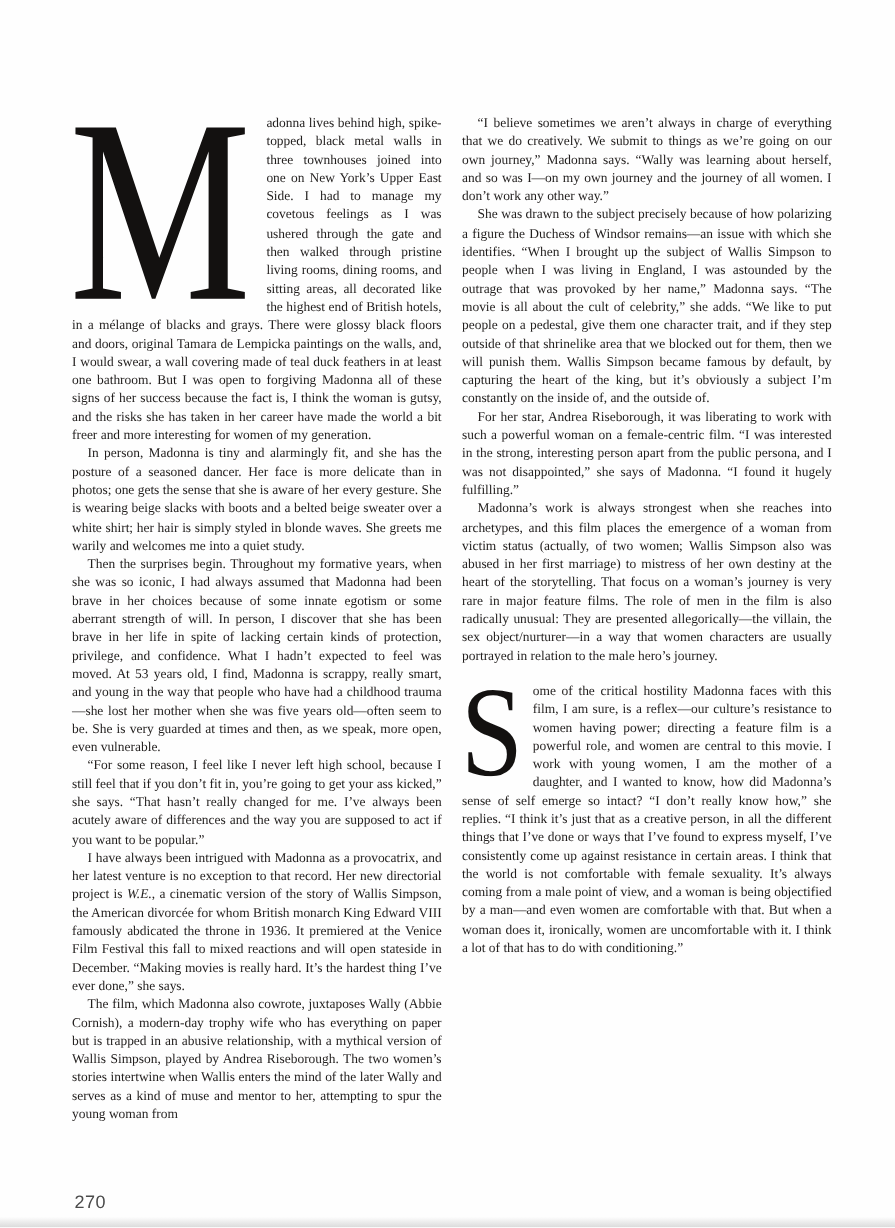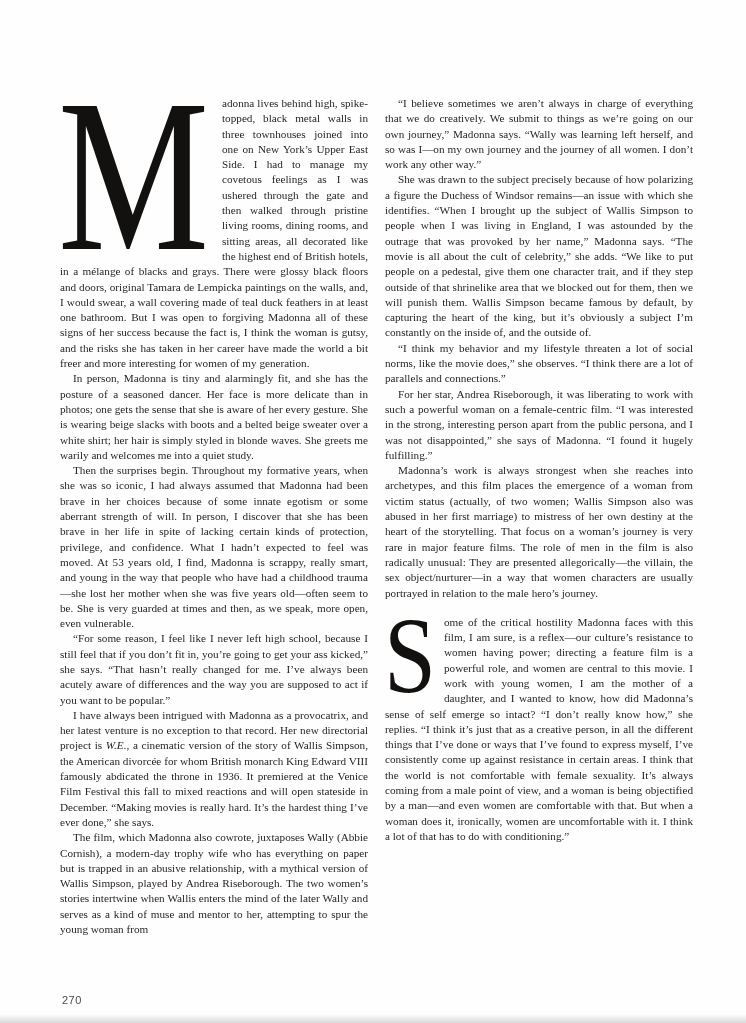--- a/index.html
+++ b/index.html
@@ -49,21 +49,21 @@
     font-family: "DejaVu Sans", sans-serif;
     font-size: 9px;
     padding-left: 3px;
     color: #1a1817;
   }
   .page-number {
     position: absolute;
     left: 62px;
     top: 994px;
     font-family: "Liberation Sans", sans-serif;
-    font-size: 11px;
+    font-size: 15px;
     letter-spacing: 0.5px;
     color: #4b4b4b;
   }
   .page-bottom-shadow {
     position: absolute;
     left: 0;
     right: 0;
     bottom: 0;
     height: 9px;
     background: linear-gradient(to bottom, rgba(180,180,180,0) 0%, rgba(150,150,150,0.35) 100%);
@@ -82,23 +82,22 @@
           </svg></span><span>adonna lives behind high, spike-topped, black metal walls in three townhouses joined into one on New York’s Upper East Side. I had to manage my covetous feelings as I was ushered through the gate and then walked through pristine living rooms, dining rooms, and sitting areas, all decorated like the highest end of British hotels, in a mélange of blacks and grays. There were glossy black floors and doors, original Tamara de Lempicka paintings on the walls, and, I would swear, a wall covering made of teal duck feathers in at least one bathroom. But I was open to forgiving Madonna all of these signs of her success because the fact is, I think the woman is gutsy, and the risks she has taken in her career have made the world a bit freer and more interesting for women of my generation.</span>
     </p>
     <p><span>In person, Madonna is tiny and alarmingly fit, and she has the posture of a seasoned dancer. Her face is more delicate than in photos; one gets the sense that she is aware of her every gesture. She is wearing beige slacks with boots and a belted beige sweater over a white shirt; her hair is simply styled in blonde waves. She greets me warily and welcomes me into a quiet study.</span></p>
     <p><span>Then the surprises begin. Throughout my formative years, when she was so iconic, I had always assumed that Madonna had been brave in her choices because of some innate egotism or some aberrant strength of will. In person, I discover that she has been brave in her life in spite of lacking certain kinds of protection, privilege, and confidence. What I hadn’t expected to feel was moved. At 53 years old, I find, Madonna is scrappy, really smart, and young in the way that people who have had a childhood trauma—she lost her mother when she was five years old—often seem to be. She is very guarded at times and then, as we speak, more open, even vulnerable.</span></p>
     <p><span>“For some reason, I feel like I never left high school, because I still feel that if you don’t fit in, you’re going to get your ass kicked,” she says. “That hasn’t really changed for me. I’ve always been acutely aware of differences and the way you are supposed to act if you want to be popular.”</span></p>
     <p><span>I have always been intrigued with Madonna as a provocatrix, and her latest venture is no exception to that record. Her new directorial project is </span><span class="italic">W.E.</span><span>, a cinematic version of the story of Wallis Simpson, the American divorcée for whom British monarch King Edward VIII famously abdicated the throne in 1936. It premiered at the Venice Film Festival this fall to mixed reactions and will open stateside in December. “Making movies is really hard. It’s the hardest thing I’ve ever done,” she says.</span></p>
     <p><span>The film, which Madonna also cowrote, juxtaposes Wally (Abbie Cornish), a modern-day trophy wife who has everything on paper but is trapped in an abusive relationship, with a mythical version of Wallis Simpson, played by Andrea Riseborough. The two women’s stories intertwine when Wallis enters the mind of the later Wally and serves as a kind of muse and mentor to her, attempting to spur the young woman from</span></p>
   </div>
 
   <div class="col col-right">
-    <p><span>“I believe sometimes we aren’t always in charge of everything that we do creatively. We submit to things as we’re going on our own journey,” Madonna says. “Wally was learning left herself, and so was I—on my own journey and the journey of all women. I don’t work any other way.”</span></p>
+    <p><span>“I believe sometimes we aren’t always in charge of everything that we do creatively. We submit to things as we’re going on our own journey,” Madonna says. “Wally was learning about herself, and so was I—on my own journey and the journey of all women. I don’t work any other way.”</span></p>
     <p><span>She was drawn to the subject precisely because of how polarizing a figure the Duchess of Windsor remains—an issue with which she identifies. “When I brought up the subject of Wallis Simpson to people when I was living in England, I was astounded by the outrage that was provoked by her name,” Madonna says. “The movie is all about the cult of celebrity,” she adds. “We like to put people on a pedestal, give them one character trait, and if they step outside of that shrinelike area that we blocked out for them, then we will punish them. Wallis Simpson became famous by default, by capturing the heart of the king, but it’s obviously a subject I’m constantly on the inside of, and the outside of.</span></p>
-    <p><span>“I think my behavior and my lifestyle threaten a lot of social norms, like the movie does,” she observes. “I think there are a lot of parallels and connections.”</span></p>
     <p><span>For her star, Andrea Riseborough, it was liberating to work with such a powerful woman on a female-centric film. “I was interested in the strong, interesting person apart from the public persona, and I was not disappointed,” she says of Madonna. “I found it hugely fulfilling.”</span></p>
     <p><span>Madonna’s work is always strongest when she reaches into archetypes, and this film places the emergence of a woman from victim status (actually, of two women; Wallis Simpson also was abused in her first marriage) to mistress of her own destiny at the heart of the storytelling. That focus on a woman’s journey is very rare in major feature films. The role of men in the film is also radically unusual: They are presented allegorically—the villain, the sex object/nurturer—in a way that women characters are usually portrayed in relation to the male hero’s journey.</span></p>
     <p class="no-indent section-gap">
       <span class="dropcap dropcap-s"><svg width="51" height="74" viewBox="0 0 51 74" aria-hidden="true">
             <text class="dropcap-glyph" x="-1" y="73" font-size="107" textLength="52" lengthAdjust="spacingAndGlyphs">S</text>
           </svg></span><span>ome of the critical hostility Madonna faces with this film, I am sure, is a reflex—our culture’s resistance to women having power; directing a feature film is a powerful role, and women are central to this movie. I work with young women, I am the mother of a daughter, and I wanted to know, how did Madonna’s sense of self emerge so intact? “I don’t really know how,” she replies. “I think it’s just that as a creative person, in all the different things that I’ve done or ways that I’ve found to express myself, I’ve consistently come up against resistance in certain areas. I think that the world is not comfortable with female sexuality. It’s always coming from a male point of view, and a woman is being objectified by a man—and even women are comfortable with that. But when a woman does it, ironically, women are uncomfortable with it. I think a lot of that has to do with conditioning.”</span>
     </p>
   </div>
 
   <div class="page-number">270</div>

